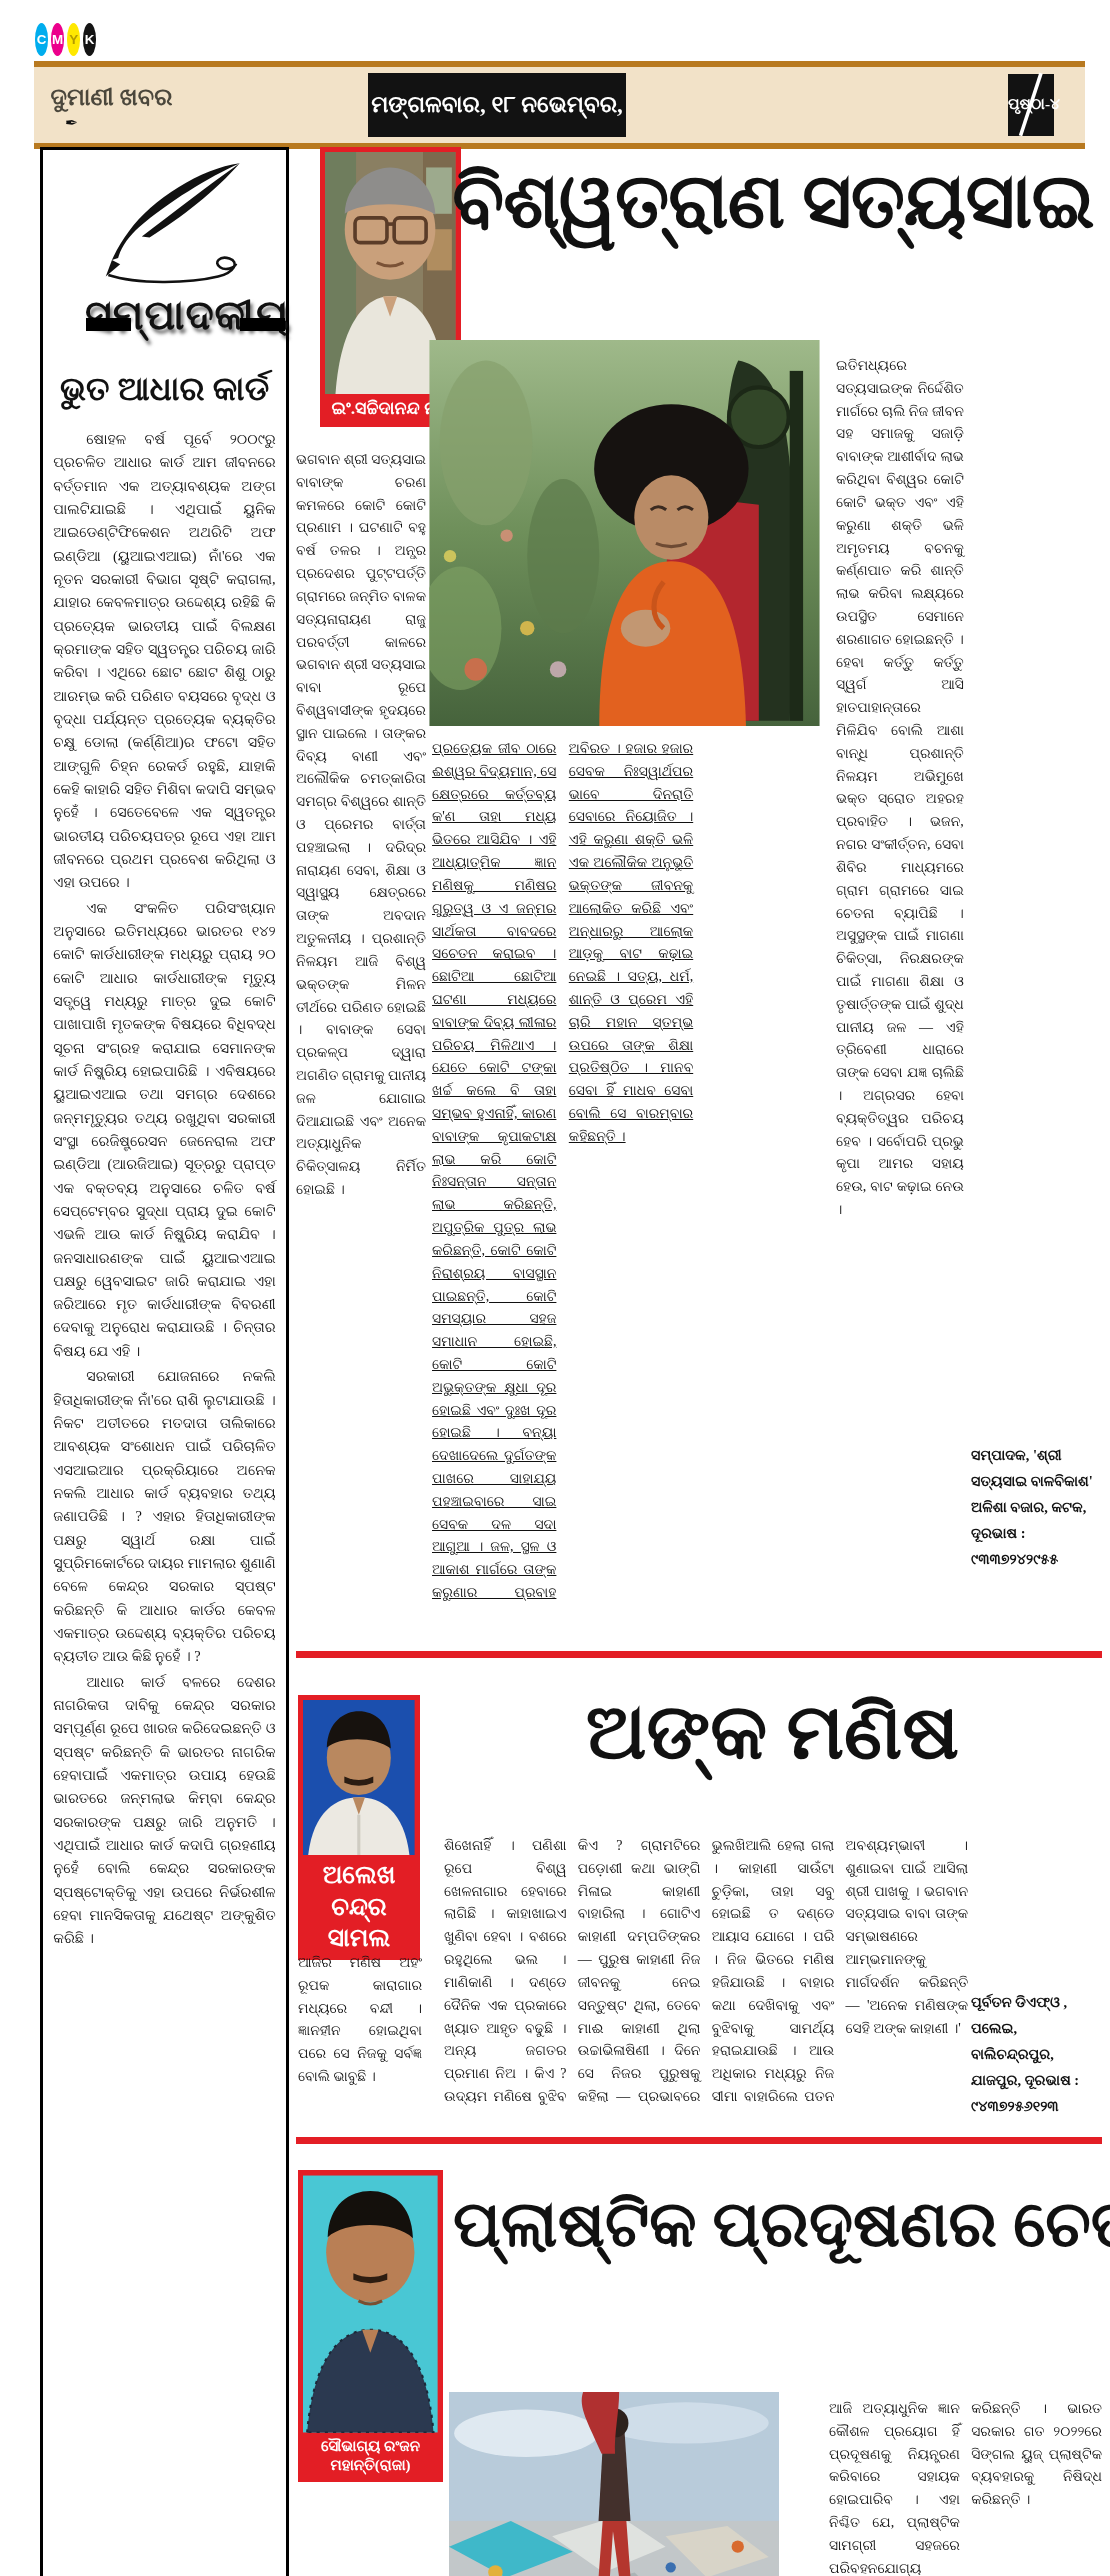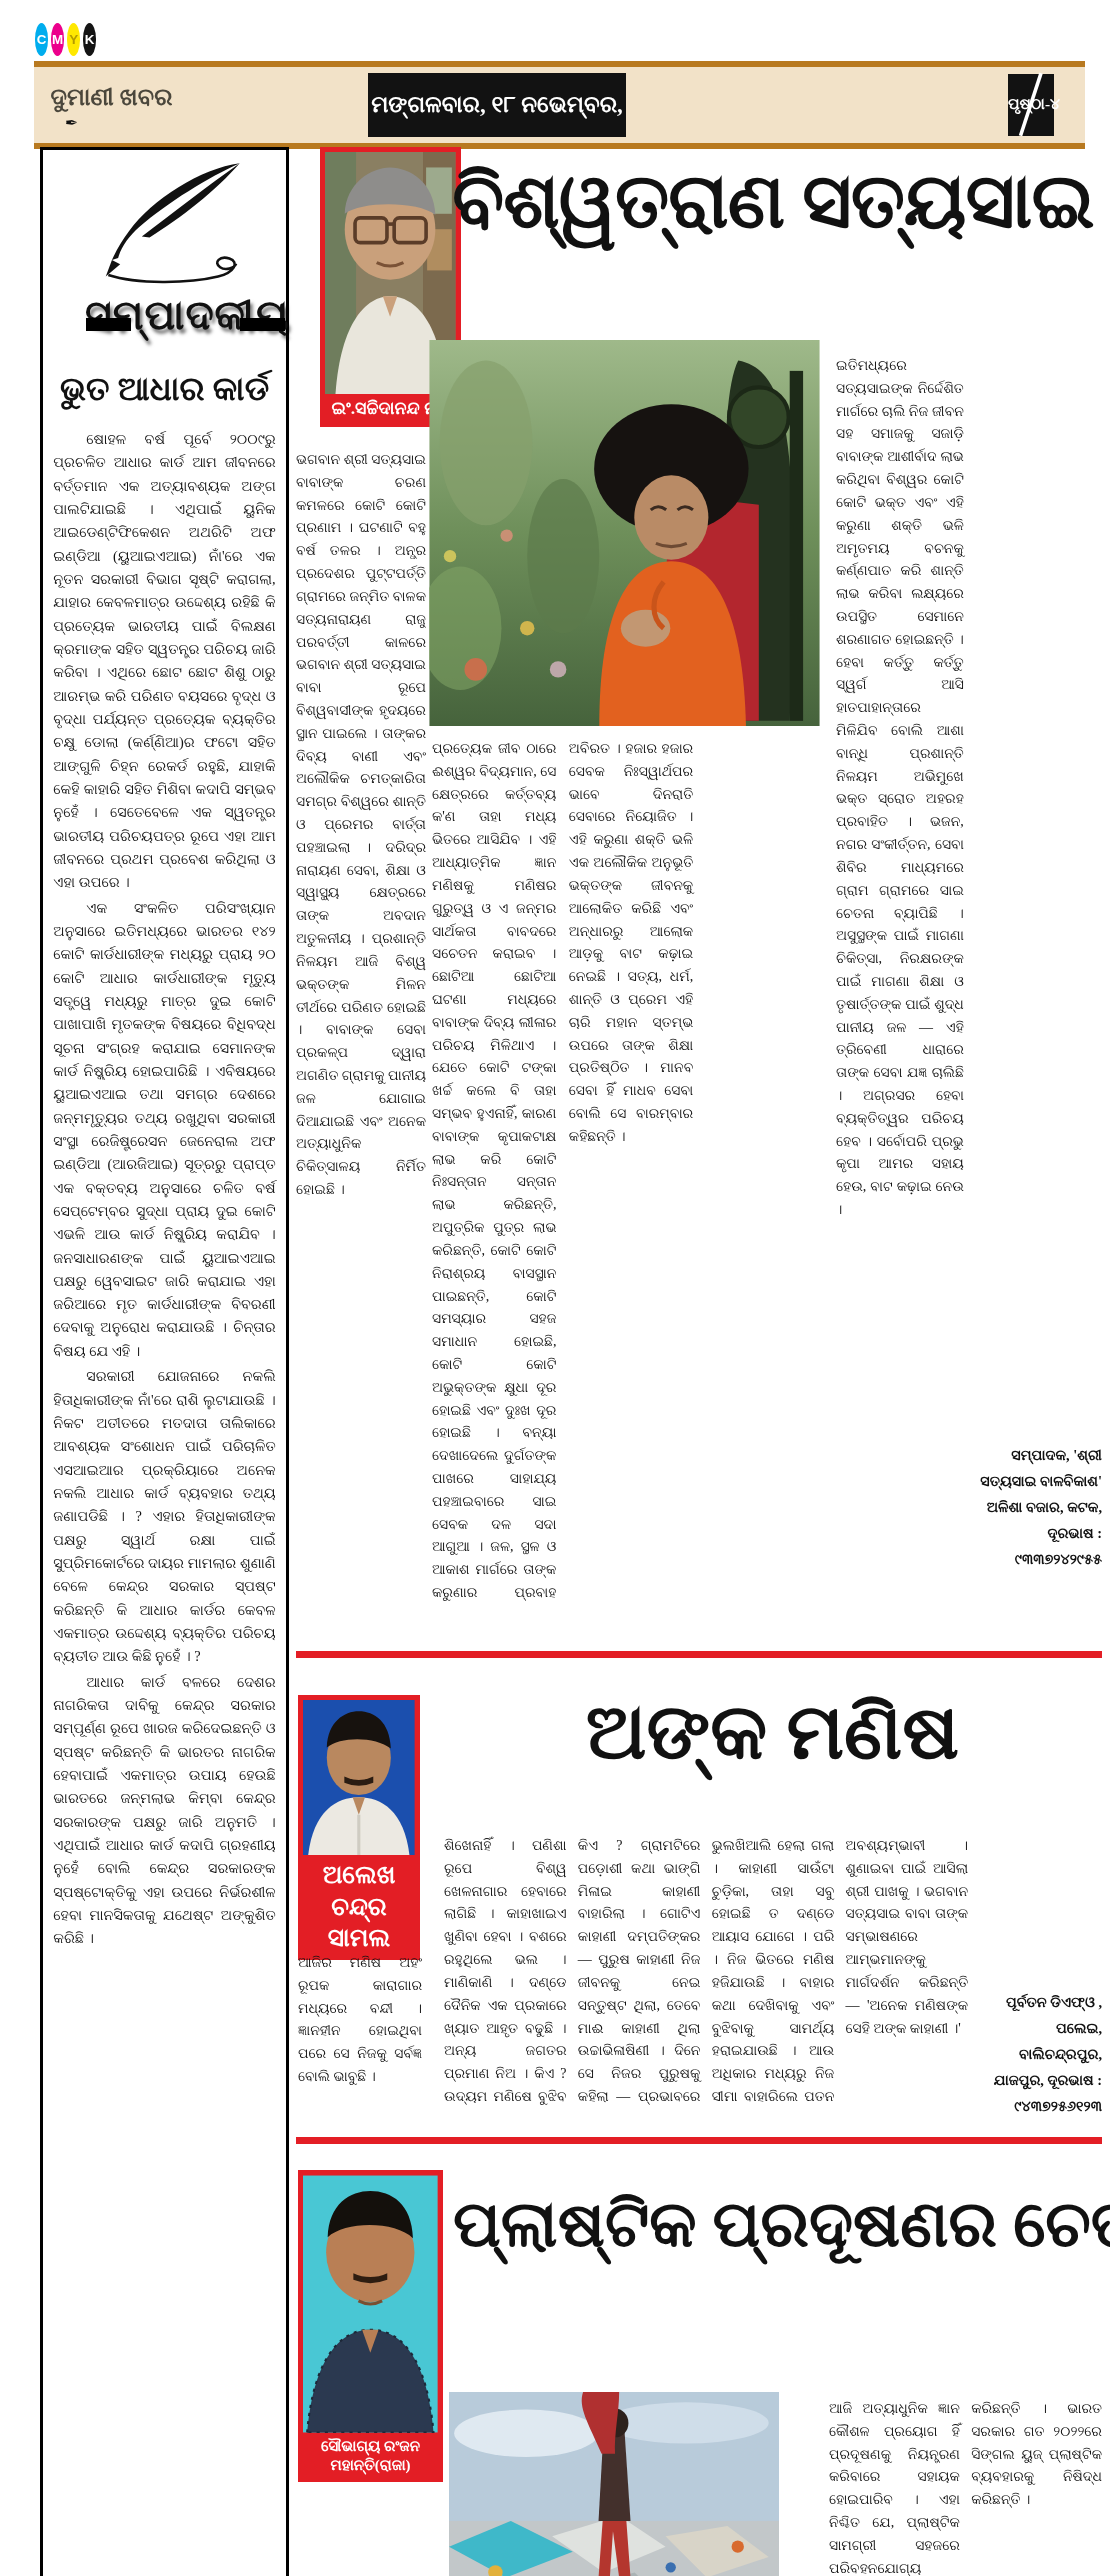--- a/index.html
+++ b/index.html
@@ -35,23 +35,23 @@
   .edit-body p{margin:0 0 2.1px 0;text-indent:33px;}
   .rule{height:6.7px;background:#e31e25;}
   .author-box{background:#e31e25;padding:5.2px;box-sizing:border-box;}
   .author-box svg{display:block;width:100%;}
   .author-cap{color:#fff;font:bold 17.5px/1.25 "Liberation Serif",serif;text-align:center;padding:4.1px 0 2.1px 0;}
   .headline-1{font:900 76px/1.05 "Liberation Serif",serif;text-align:center;white-space:nowrap;letter-spacing:-1px;}
   .headline-2{font:900 77px/1.05 "Liberation Serif",serif;text-align:center;white-space:nowrap;}
   .headline-3{font:900 64px/1.05 "Liberation Serif",serif;text-align:center;white-space:nowrap;}
   .body-col{font-size:14px;line-height:1.63;text-align:justify;overflow:hidden;}
   .cols-2{column-count:2;column-gap:11.3px;column-fill:auto;}
-  .cols-3{column-count:3;column-gap:12.4px;column-fill:auto;}
+  .cols-3{column-count:3;column-gap:12.4px;column-fill:auto;text-decoration:underline;}
   .cols-5{column-count:5;column-gap:11.3px;column-fill:auto;}
-  .signature{font:bold 14.4px/1.8 "Liberation Serif",serif;text-align:right;}
+  .signature{font:bold 14.4px/1.8 "Liberation Serif",serif;text-align:left;}
   .photo-frame{overflow:hidden;}
   .photo-frame svg{display:block;}
 </style>
 </head>
 <body>
 
 <div class="page">
 
   <div class="abs" style="left:35px;top:23px;">
     <span class="regmark" style="background:#00adee">C</span><span class="regmark" style="background:#ec008c">M</span><span class="regmark" style="background:#ffe800;color:#b49b00">Y</span><span class="regmark" style="background:#141414">K</span>

